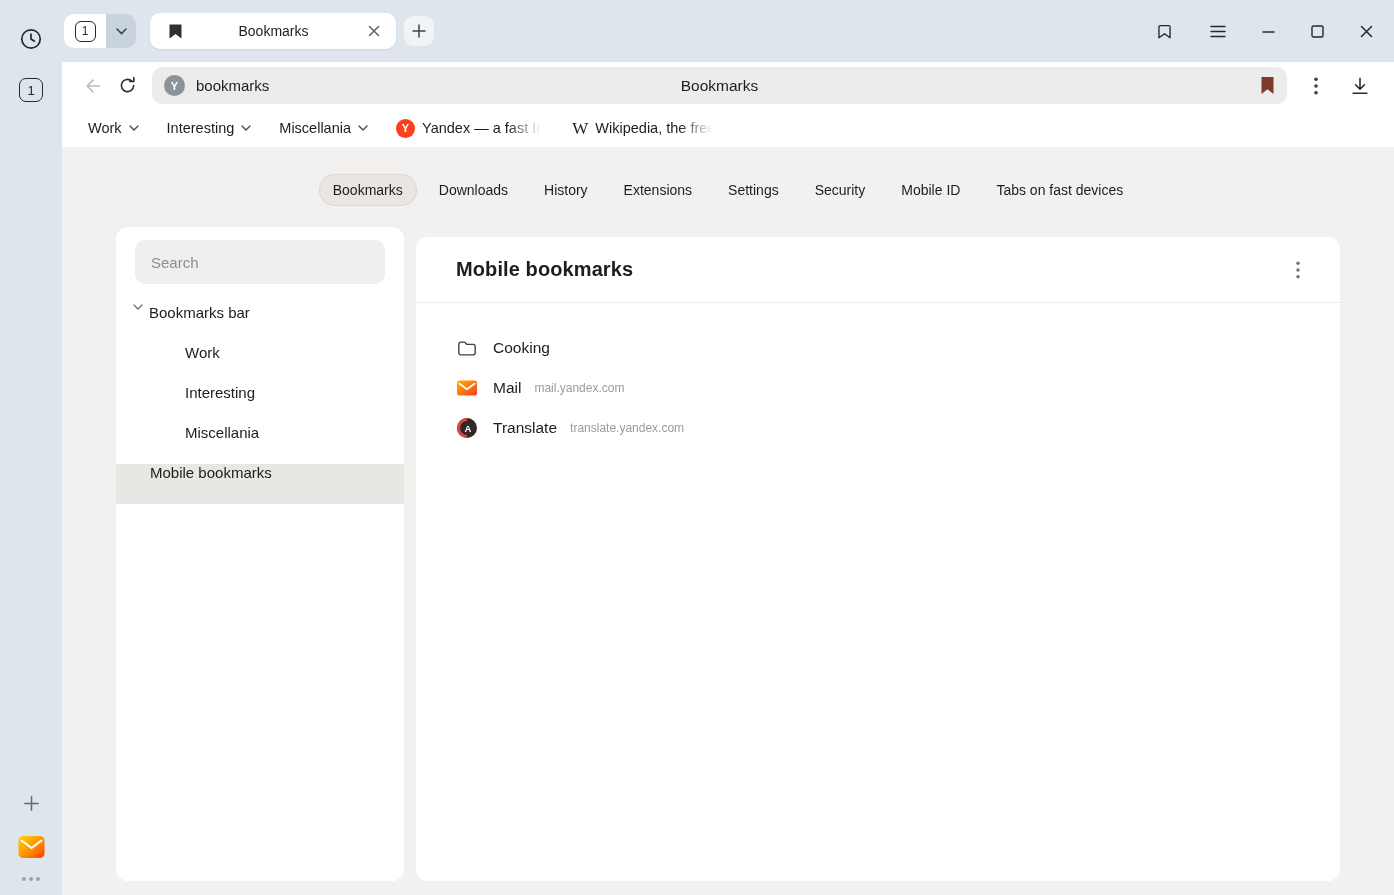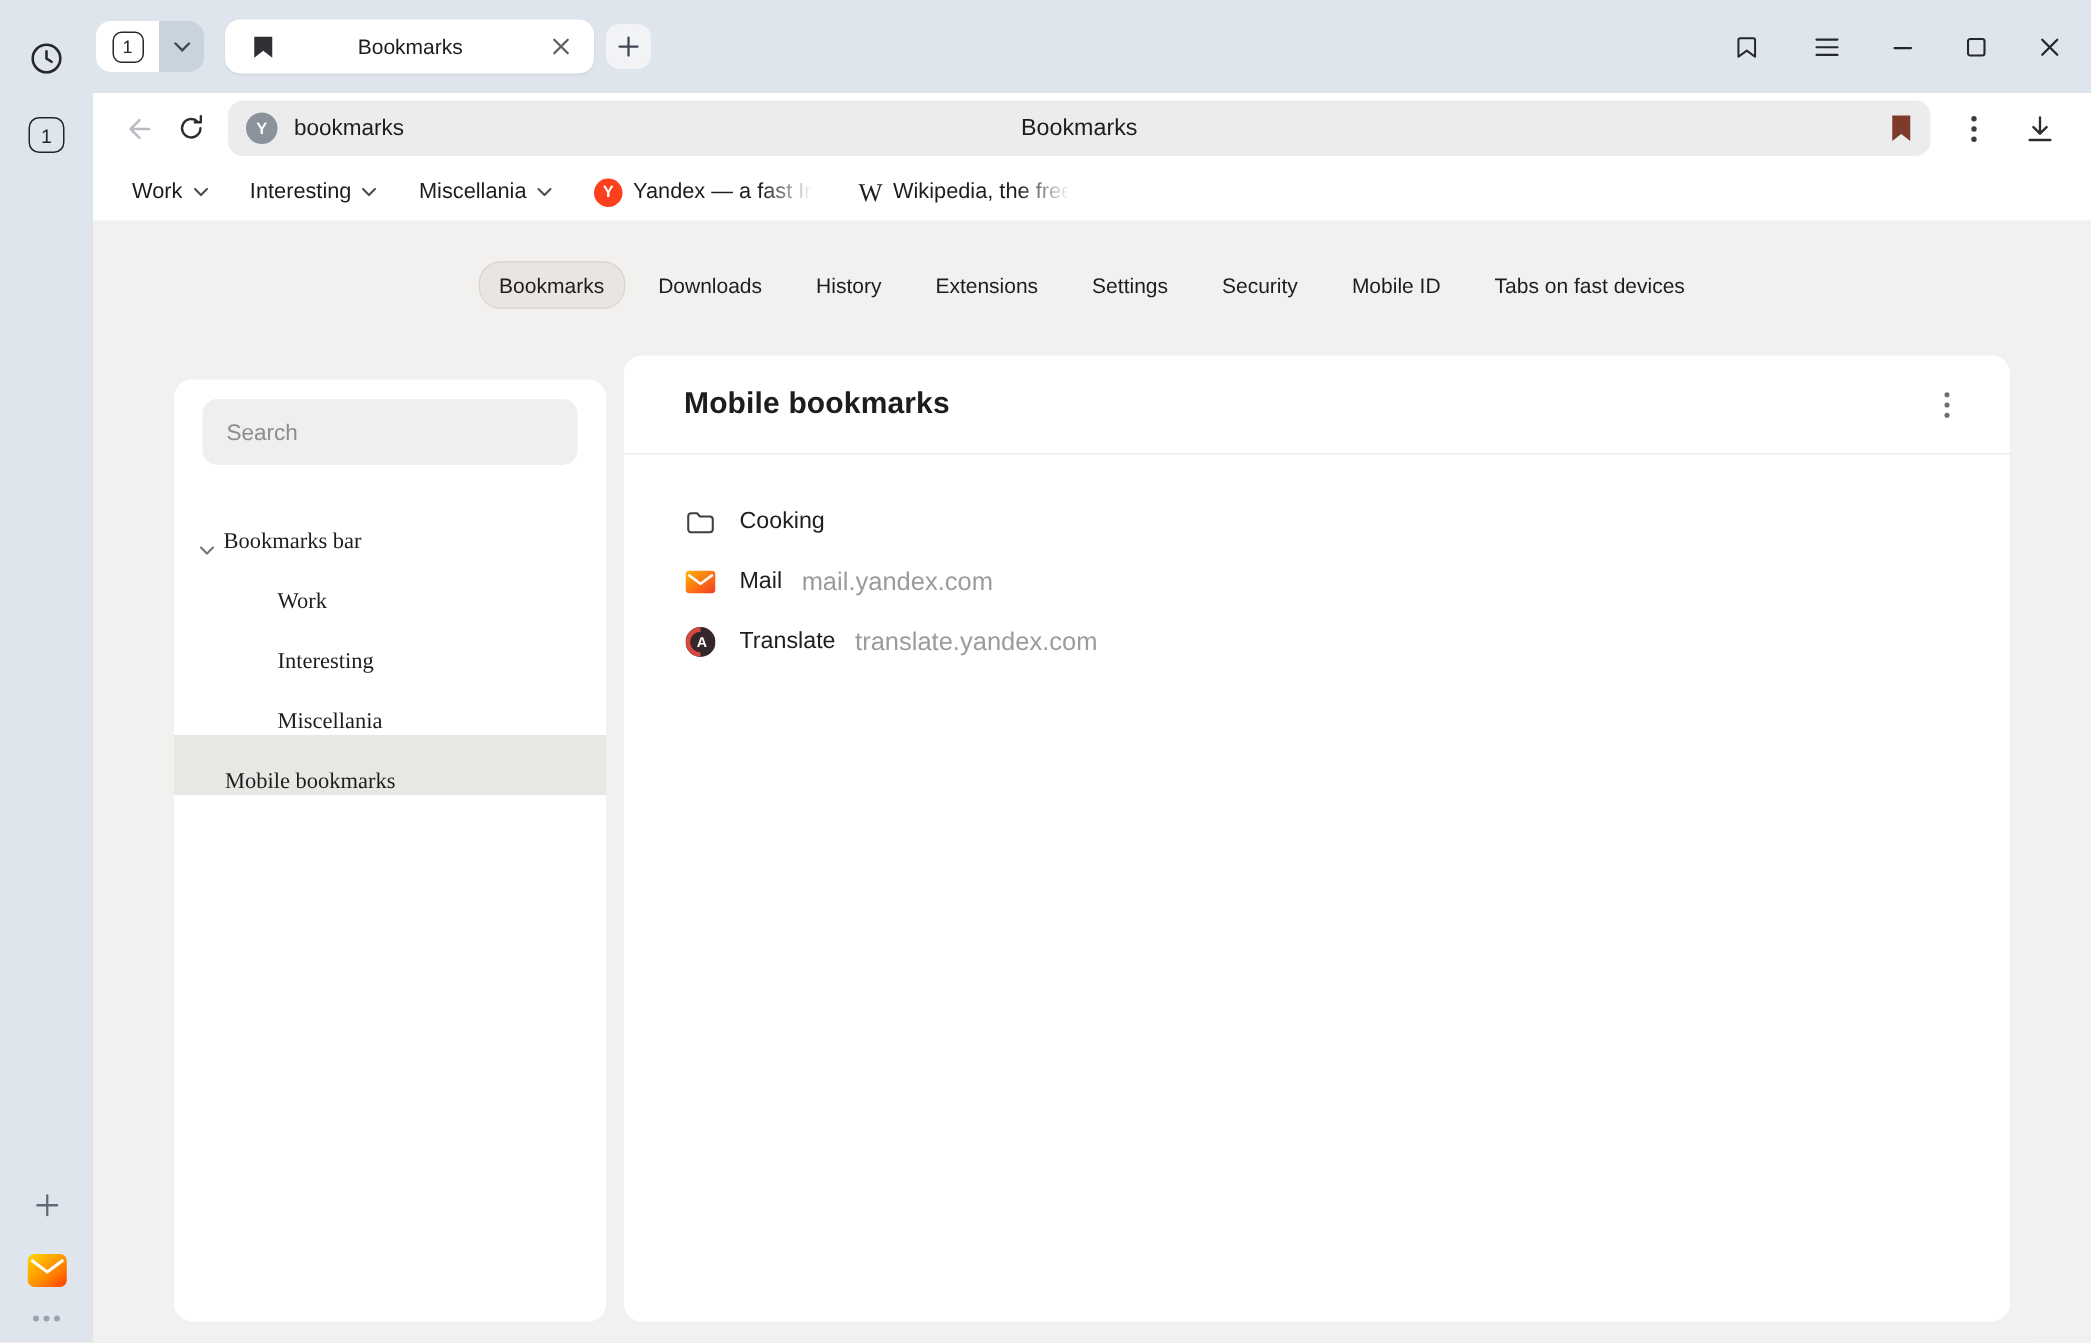--- a/index.html
+++ b/index.html
@@ -68,41 +68,41 @@
   .yandex-fav { width:19px; height:19px; border-radius:50%; background:#fc3f1d; color:#fff; font-size:11px; font-weight:bold;
       display:flex; align-items:center; justify-content:center; flex:none; }
   .wiki-fav { font-family:"Liberation Serif", serif; font-size:17px; line-height:1; color:#202122; flex:none; }
 
   
   .content { position:absolute; top:85px; left:0; right:0; bottom:0; background:#f2f1ef; }
   .nav-tabs { display:flex; justify-content:center; align-items:center; padding-top:27px; gap:8px; }
   .nav-tab { padding:7px 13px; font-size:14px; color:#1d1d1f; border-radius:15px; border:1px solid transparent; }
   .nav-tab.active { background:#e9e6e2; border-color:#dcd8d3; }
 
-  .sidebar-card { position:absolute; left:54px; top:106px; width:288px; bottom:14px; background:#fff; border-radius:12px; overflow:hidden; }
+  .sidebar-card { position:absolute; left:54px; top:80px; width:288px; bottom:14px; background:#fff; border-radius:12px; overflow:hidden; }
   .search-box { margin:13px 19px 12px; height:44px; background:#f0efed; border-radius:10px; display:flex; align-items:center; }
   .search-box input { border:none; outline:none; background:transparent; width:100%; padding:0 16px; font-size:15px;
       font-family:"Liberation Sans", sans-serif; color:#1d1d1f; }
   .search-box input::placeholder { color:#8d8d8d; }
   .tree { padding-top:8px; font-size:15px; }
-  .tree-row { height:40px; display:flex; align-items:flex-end;font-family:Liberation Serif, serif; }
+  .tree-row { height:40px; display:flex; align-items:flex-start; }
   .tree-row.root { padding-left:17px; gap:6px; }
   .tree-row.child { padding-left:69px; }
   .tree-row.top { padding-left:34px; }
   .tree-row.selected { background:#e9e7e4; }
 
   .main-card { position:absolute; left:354px; right:54px; top:90px; bottom:14px; background:#fff; border-radius:12px; overflow:hidden; }
   .card-header { height:66px; display:flex; align-items:center; padding:0 28px 0 40px; border-bottom:1px solid #ececec; }
   .card-title { font-size:20px; font-weight:600; letter-spacing:.1px; }
   .card-menu { margin-left:auto; width:28px; height:28px; display:flex; align-items:center; justify-content:center; }
   .bm-list { padding-top:25px; }
   .bm-row { height:40px; display:flex; align-items:center; padding-left:40px; }
   .bm-icon { width:22px; display:flex; justify-content:center; flex:none; }
   .bm-name { margin-left:15px; font-size:15.5px; font-weight:400; }
-  .bm-url { margin-left:13px; font-size:17px; color:#9b9b9b; }
+  .bm-url { margin-left:13px; font-size:12px; color:#9b9b9b; }
 </style>
 </head>
 <body>
 
 <div class="left-rail">
   <span class="rail-clock">
     <svg width="24" height="24" viewBox="0 0 24 24">
         <circle cx="12" cy="12" r="9.2" fill="none" stroke="#26272b" stroke-width="1.7"></circle>
         <path d="M12 7.2V12l3.4 2.2" fill="none" stroke="#26272b" stroke-width="1.7" stroke-linecap="round"></path>
       </svg>

